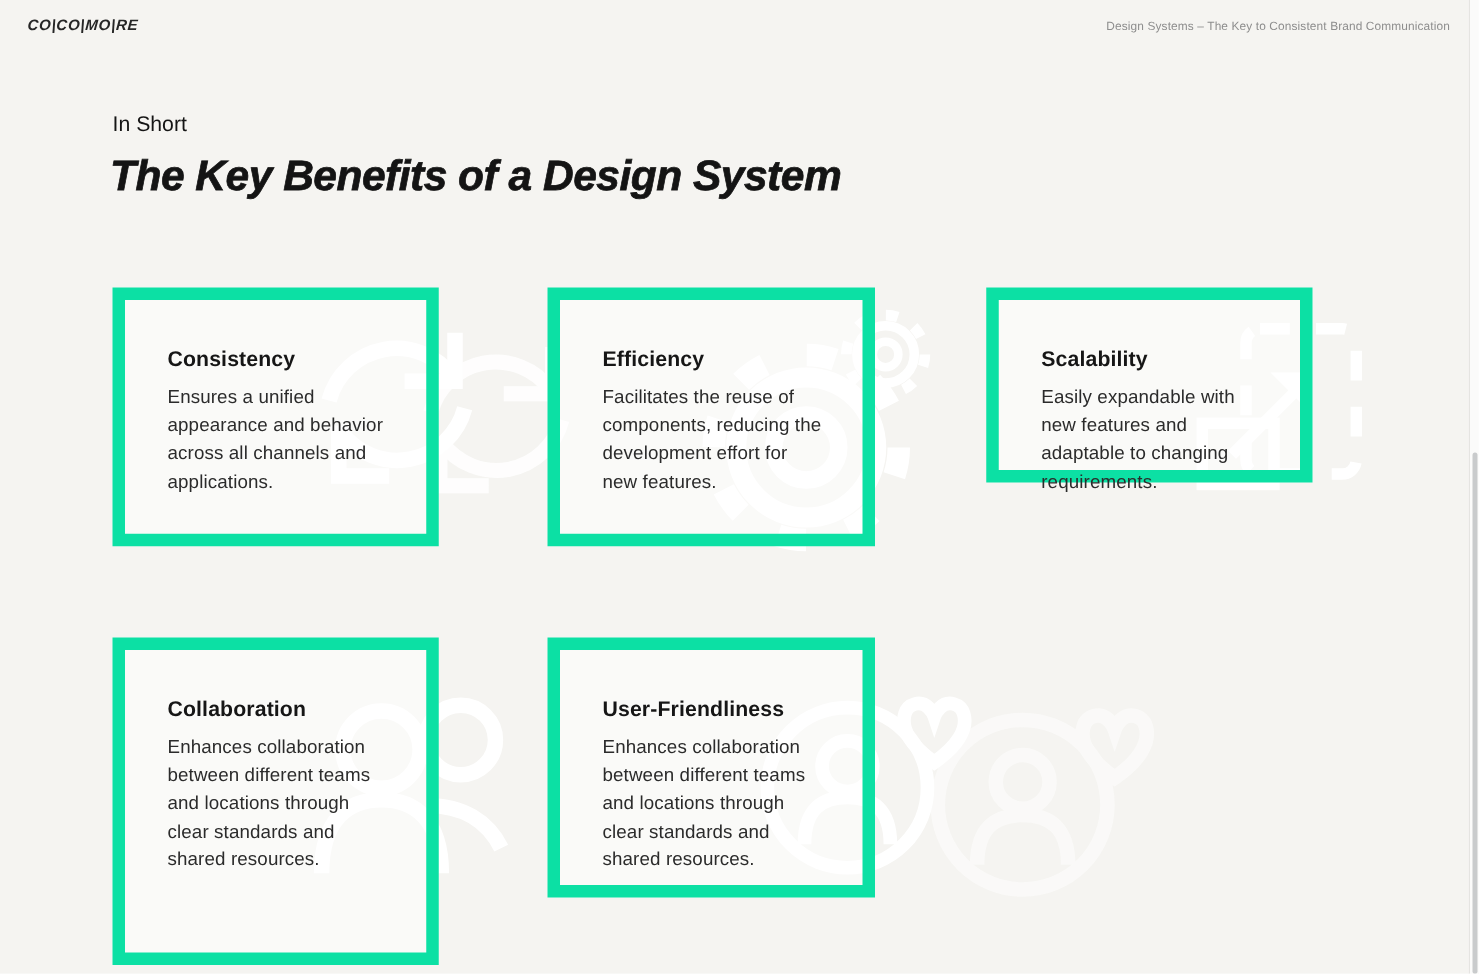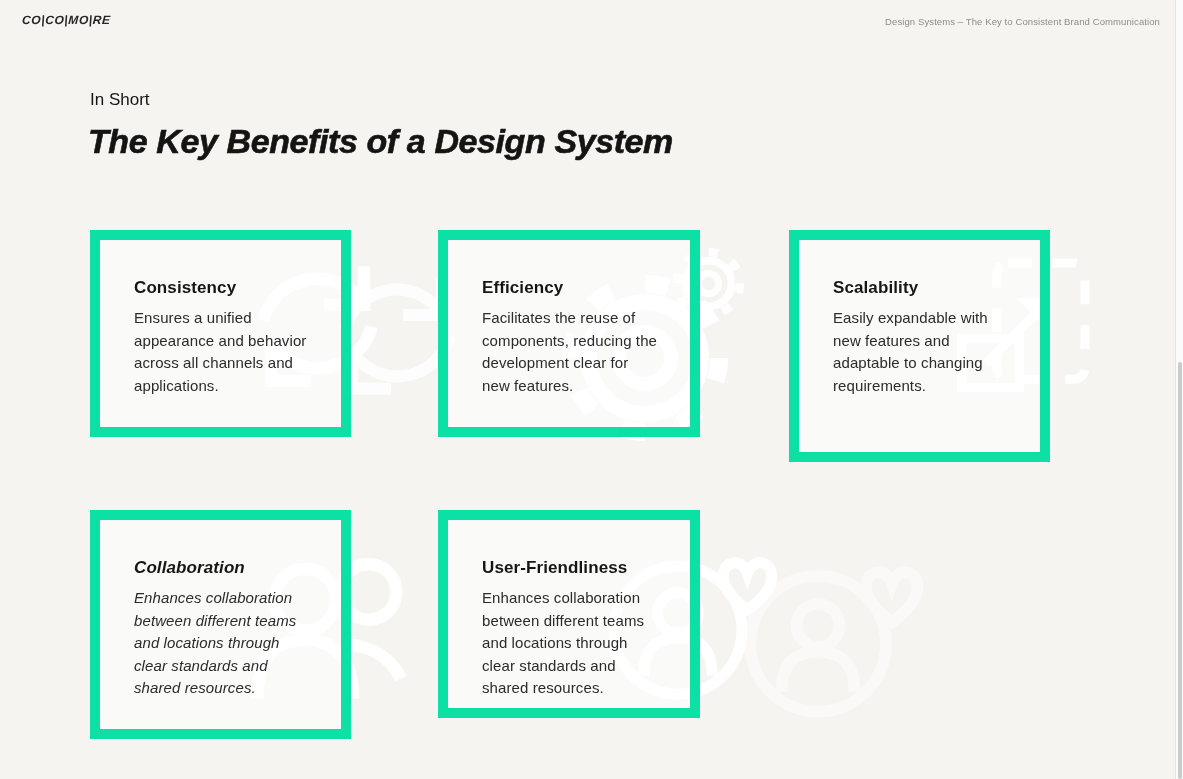--- a/index.html
+++ b/index.html
@@ -48,22 +48,22 @@
   .card-title {
     font-size:17px; font-weight:700; color:#161616; margin-bottom:9px;
     letter-spacing:0.1px;
   }
   .card-body {
     font-size:15px; line-height:22.6px; color:#2b2b2b;
     white-space:pre-line; letter-spacing:0.1px;
   }
   #card-0 { left:90px;  top:230px; width:261px; height:207px; }
   #card-1 { left:438px; top:230px; width:262px; height:207px; }
-  #card-2 { left:789px; top:230px; width:261px; height:232px; }
-  #card-3 { left:90px;  top:510px; width:261px; height:229px;font-style:italic; }
+  #card-2 { left:789px; top:230px; width:261px; height:156px; }
+  #card-3 { left:90px;  top:510px; width:261px; height:262px; }
   #card-4 { left:438px; top:510px; width:262px; height:208px; }
 
   
   .scrollbar-track {
     position:absolute; right:0; top:0; width:8px; height:779px;
     background:#FBFBFA; border-left:1px solid #E5E4E1; z-index:3;
   }
   .scrollbar-thumb {
     position:absolute; right:1px; top:362px; width:4px; height:417px;
     background:#C9CBCC; border-radius:2px;
@@ -152,21 +152,21 @@
     <div class="card-body">Ensures a unified
 appearance and behavior
 across all channels and
 applications.</div>
   </div>
 
   <div class="card" id="card-1">
     <div class="card-title">Efficiency</div>
     <div class="card-body">Facilitates the reuse of
 components, reducing the
-development clear for
+development effort for
 new features.</div>
   </div>
 
   <div class="card" id="card-2">
     <div class="card-title">Scalability</div>
     <div class="card-body">Easily expandable with
 new features and
 adaptable to changing
 requirements.</div>
   </div>

